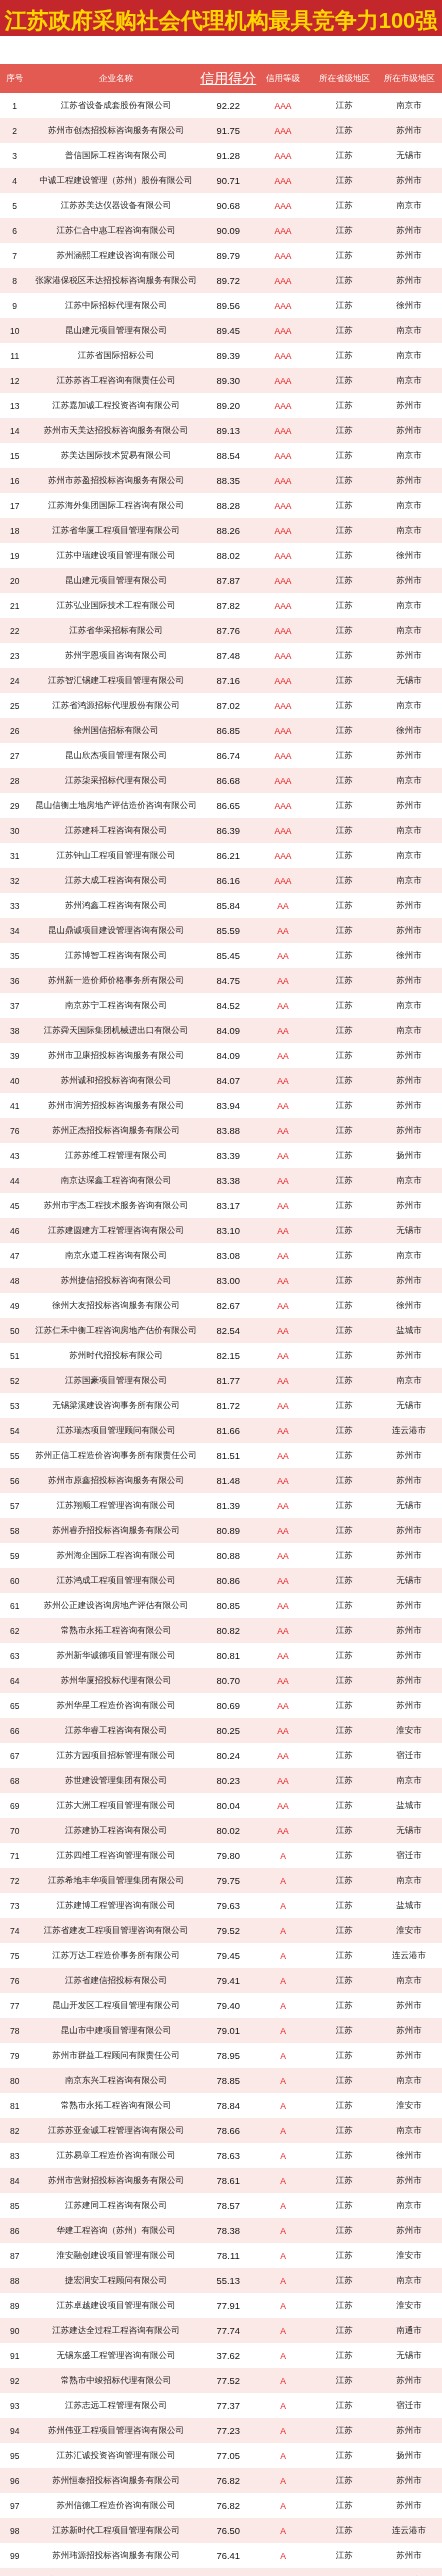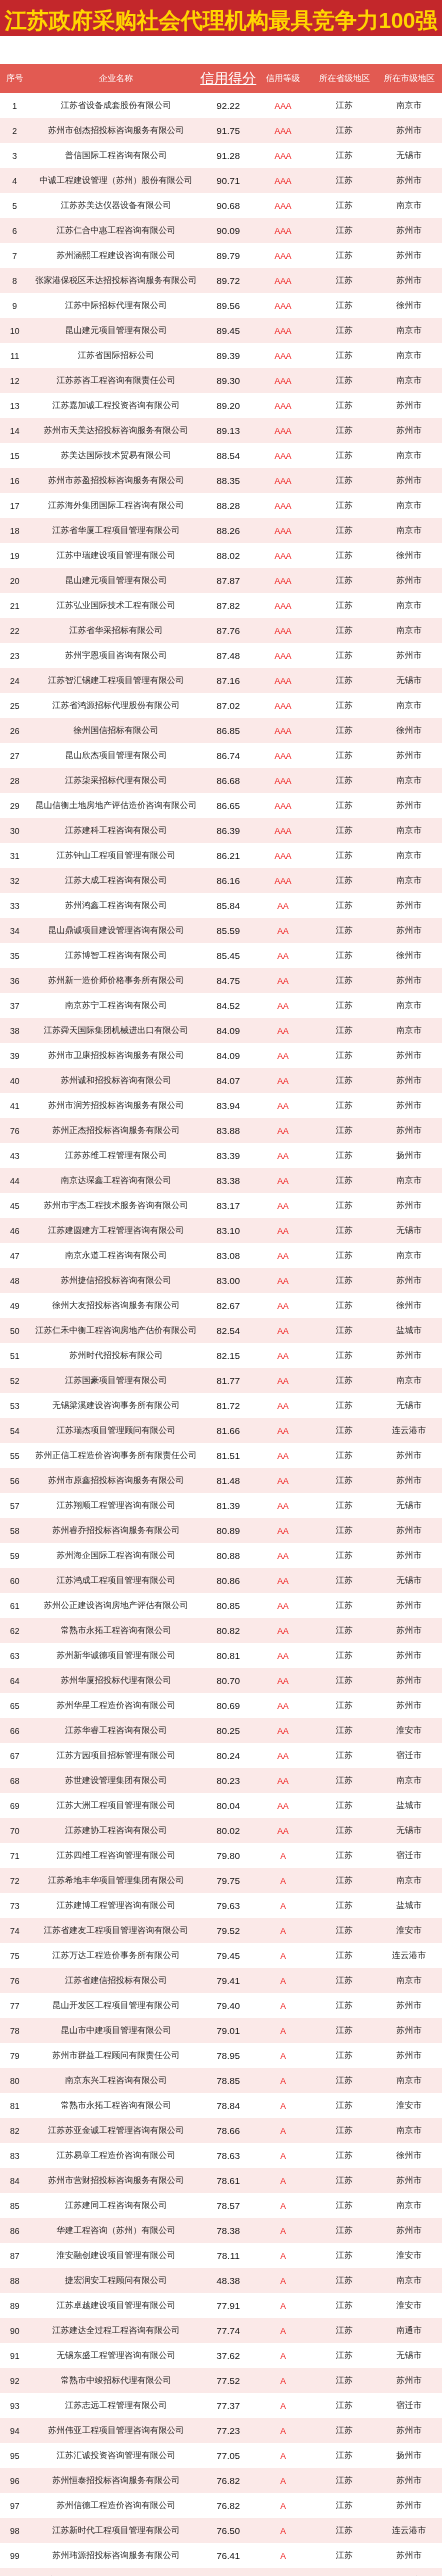--- a/index.html
+++ b/index.html
@@ -866,21 +866,21 @@
     <div class="cell c-name">淮安融创建设项目管理有限公司</div>
     <div class="cell c-score">78.11</div>
     <div class="cell c-rating">A</div>
     <div class="cell c-province">江苏</div>
     <div class="cell c-city">淮安市</div>
   </div>
 
   <div class="row">
     <div class="cell c-rank">88</div>
     <div class="cell c-name">捷宏润安工程顾问有限公司</div>
-    <div class="cell c-score">48.38</div>
+    <div class="cell c-score">55.13</div>
     <div class="cell c-rating">A</div>
     <div class="cell c-province">江苏</div>
     <div class="cell c-city">南京市</div>
   </div>
 
   <div class="row">
     <div class="cell c-rank">89</div>
     <div class="cell c-name">江苏卓越建设项目管理有限公司</div>
     <div class="cell c-score">77.91</div>
     <div class="cell c-rating">A</div>

